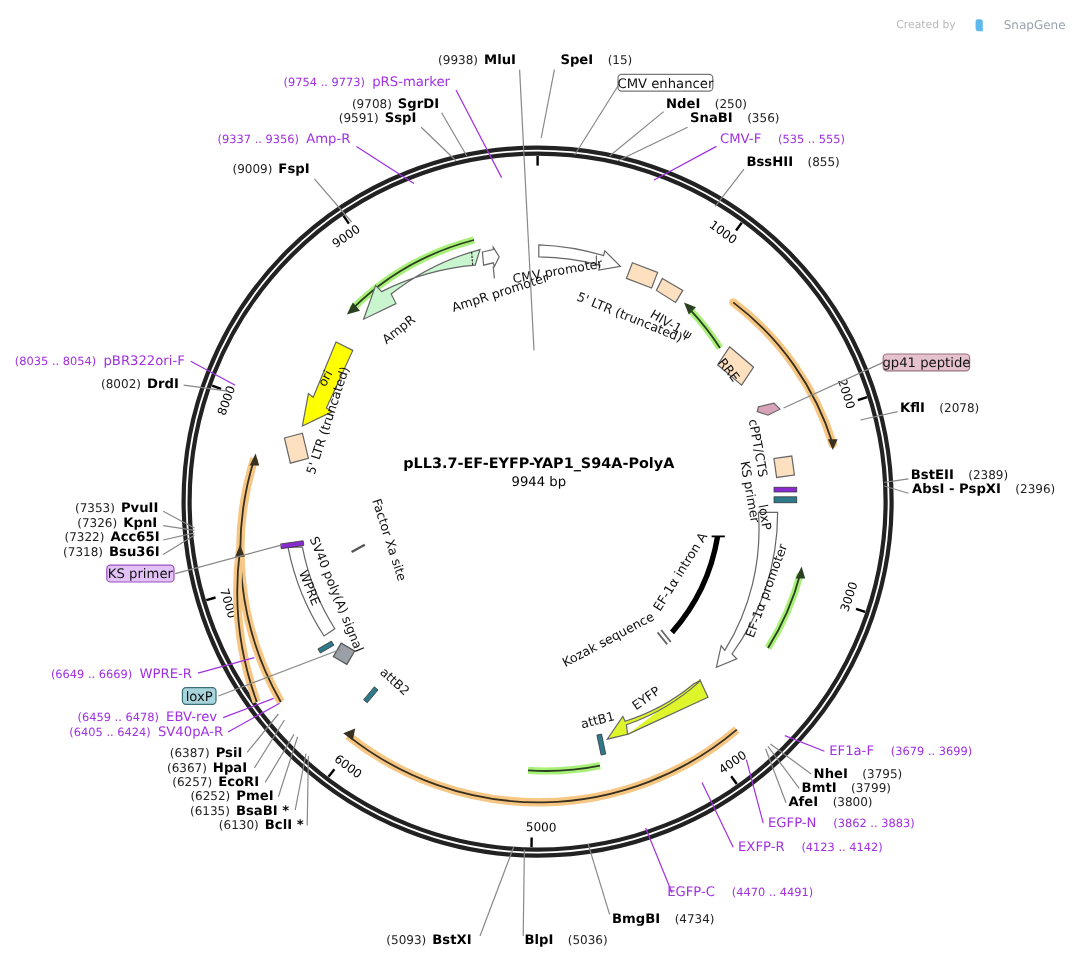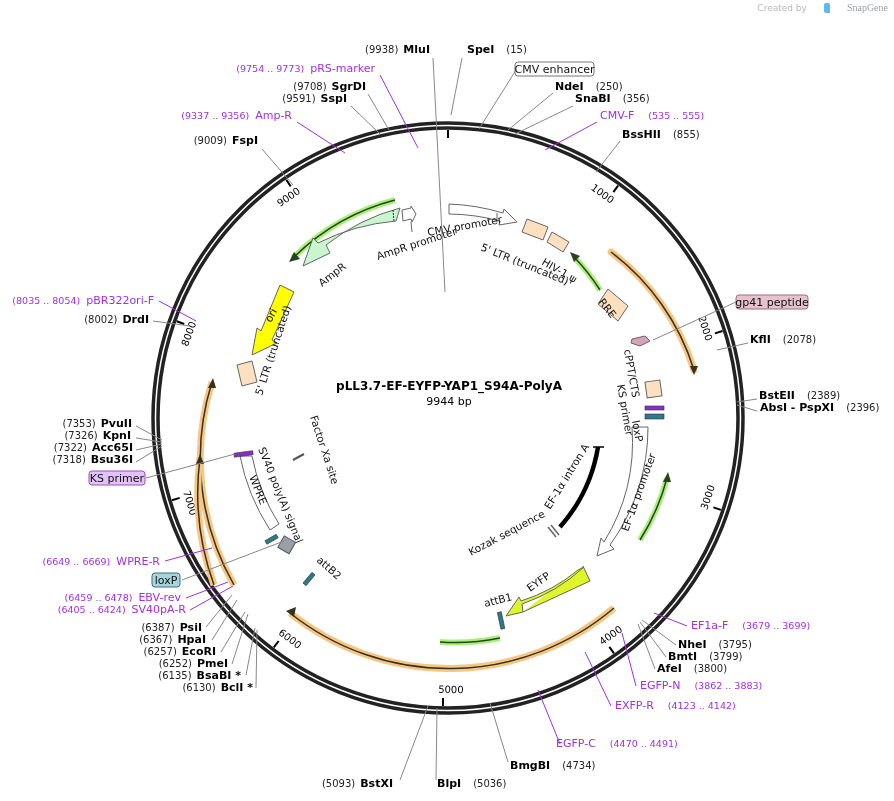--- a/index.html
+++ b/index.html
@@ -1,21 +1,21 @@
 <!DOCTYPE html>
 <html><head>
 <meta charset="utf-8">
 <style>
   html, body { margin:0; padding:0; background:#ffffff; }
   body { width:894px; height:801px; position:relative; overflow:hidden;
          font-family:"DejaVu Sans", "Liberation Sans", sans-serif; }
   #map { position:absolute; left:0; top:0; }
-  .credit { position:absolute; right:6px; top:2px; font-size:9px; color:#b8b8b8;
-            font-family:"DejaVu Sans", sans-serif; display:flex; align-items:center; gap:17px; }
-  .credit .brand { color:#9aa3ad; font-size:10px;font-family:Liberation Serif, serif; }
+  .credit { position:absolute; right:6px; top:16px; font-size:9px; color:#b8b8b8;
+            font-family:"DejaVu Sans", sans-serif; display:flex; align-items:flex-start; gap:17px; }
+  .credit .brand { color:#9aa3ad; font-size:10px; }
   .credit .logo { width:6px; height:10px; background:#5fb8ea; border-radius:2px 2px 0 2px; display:inline-block; }
   svg text { font-family:"DejaVu Sans", "Liberation Sans", sans-serif; }
   .title { font-weight:bold; font-size:12px; fill:#000; }
   .subtitle { font-size:11px; fill:#000; }
   .enz-name { font-weight:bold; font-size:11px; fill:#000; }
   .enz-pos { font-size:10px; fill:#222; }
   .primer-name { font-size:11px; fill:#a030e0; }
   .primer-pos { font-size:9.5px; fill:#a030e0; }
   .feat-label { font-size:10.5px; fill:#111; }
   .tick-label { font-size:10px; fill:#000; }

